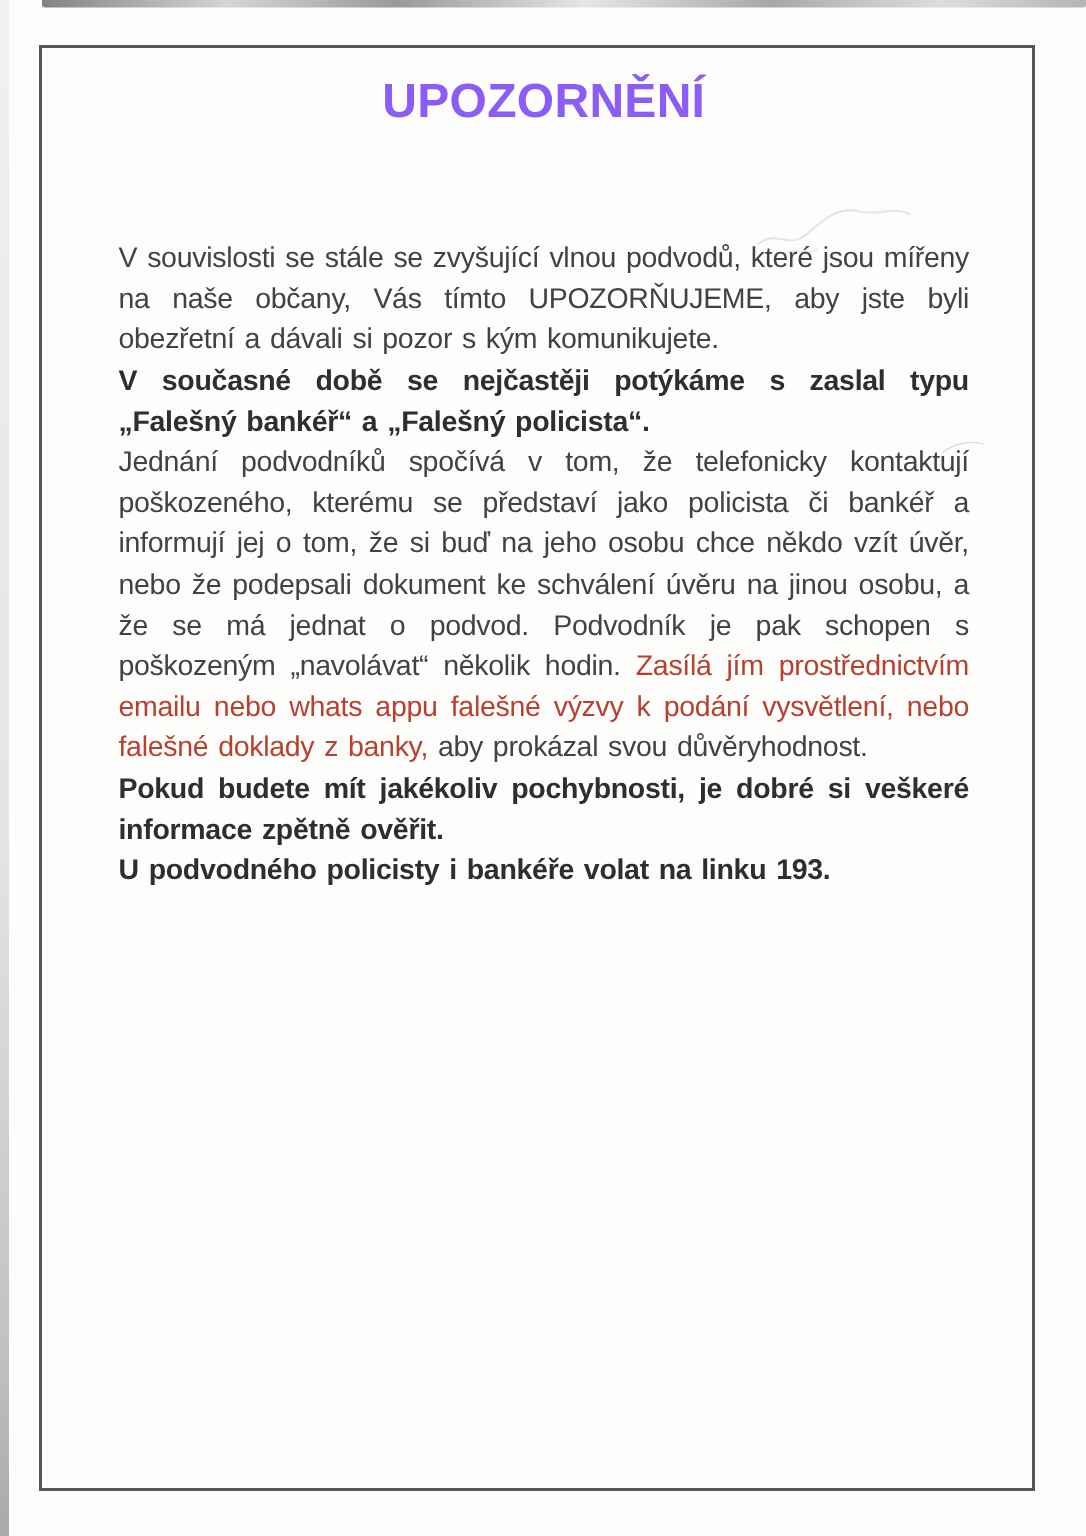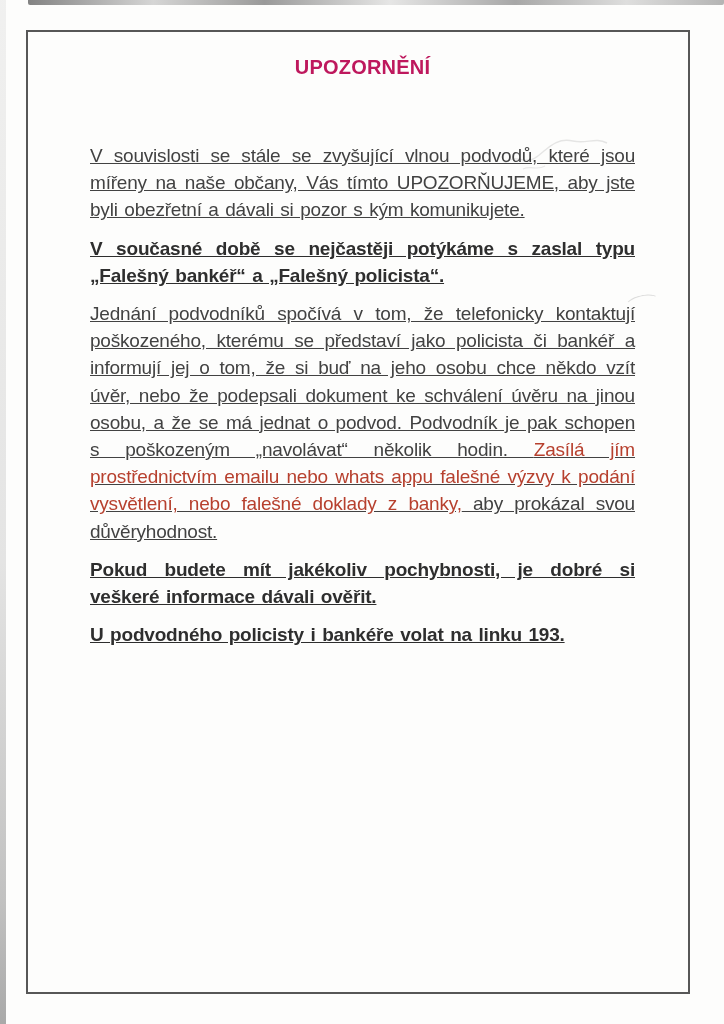--- a/index.html
+++ b/index.html
@@ -63,38 +63,37 @@
     border: 2px solid #575757;
     box-sizing: border-box;
   }
   
   .content {
     position: absolute;
     left: 79px; top: 50px;
     width: 567px;
   }
   .doc-title {
-    margin: 0 0 58px 0;
+    margin: 0 0 75px 0;
     text-align: center;
-    color: #be185d;
-    font-size: 20px;
+    color: #8b5cf6;
+    font-size: 32px;
     line-height: 34px;
     font-weight: 700;
     letter-spacing: 0.2px;
   }
   .doc-title .t-line { display: block; }
   p.body-par {
-    margin: 11px;
+    margin: 0;
     font-size: 19px;
     line-height: 27.2px;
     color: #424242;
     text-align: justify;
     letter-spacing: -0.2px;
     word-spacing: 1.5px;
-    text-decoration: underline;
   }
   p.bold-black {
     font-weight: 700;
     color: #2e2e2e;
   }
   p.bold-red {
     font-weight: 700;
     color: #c74431;
   }
   .red-inline { color: #b7402e; }
@@ -123,18 +122,18 @@
     </h1>
 
     <p class="body-par">V souvislosti se stále se zvyšující vlnou podvodů, které jsou mířeny na naše občany, Vás tímto UPOZORŇUJEME, aby jste byli obezřetní a dávali si pozor s kým komunikujete.</p>
 
     <p class="body-par bold-black">V současné době se nejčastěji potýkáme s zaslal typu „Falešný bankéř“ a „Falešný policista“.</p>
 
     <p class="body-par"><span>Jednání podvodníků spočívá v tom, že telefonicky kontaktují poškozeného, kterému se představí jako policista či bankéř a informují jej o tom, že si buď na jeho osobu chce někdo vzít úvěr, nebo že podepsali dokument ke schválení úvěru na jinou osobu, a že se má jednat o podvod. Podvodník je pak schopen s poškozeným „navolávat“ několik hodin. </span><span class="red-inline">Zasílá jím prostřednictvím emailu nebo whats appu falešné výzvy k podání vysvětlení, nebo falešné doklady z banky,</span><span> aby prokázal svou důvěryhodnost.</span></p>
 
 
 
-    <p class="body-par bold-black mt-gap">Pokud budete mít jakékoliv pochybnosti, je dobré si veškeré informace dávali ověřit.</p>
+    <p class="body-par bold-black mt-gap">Pokud budete mít jakékoliv pochybnosti, je dobré si veškeré informace zpětně ověřit.</p>
 
     <p class="body-par bold-black mt-gap">U podvodného policisty i bankéře volat na linku 193.</p>
 
   </div>
 </div>
 
 </body></html>

